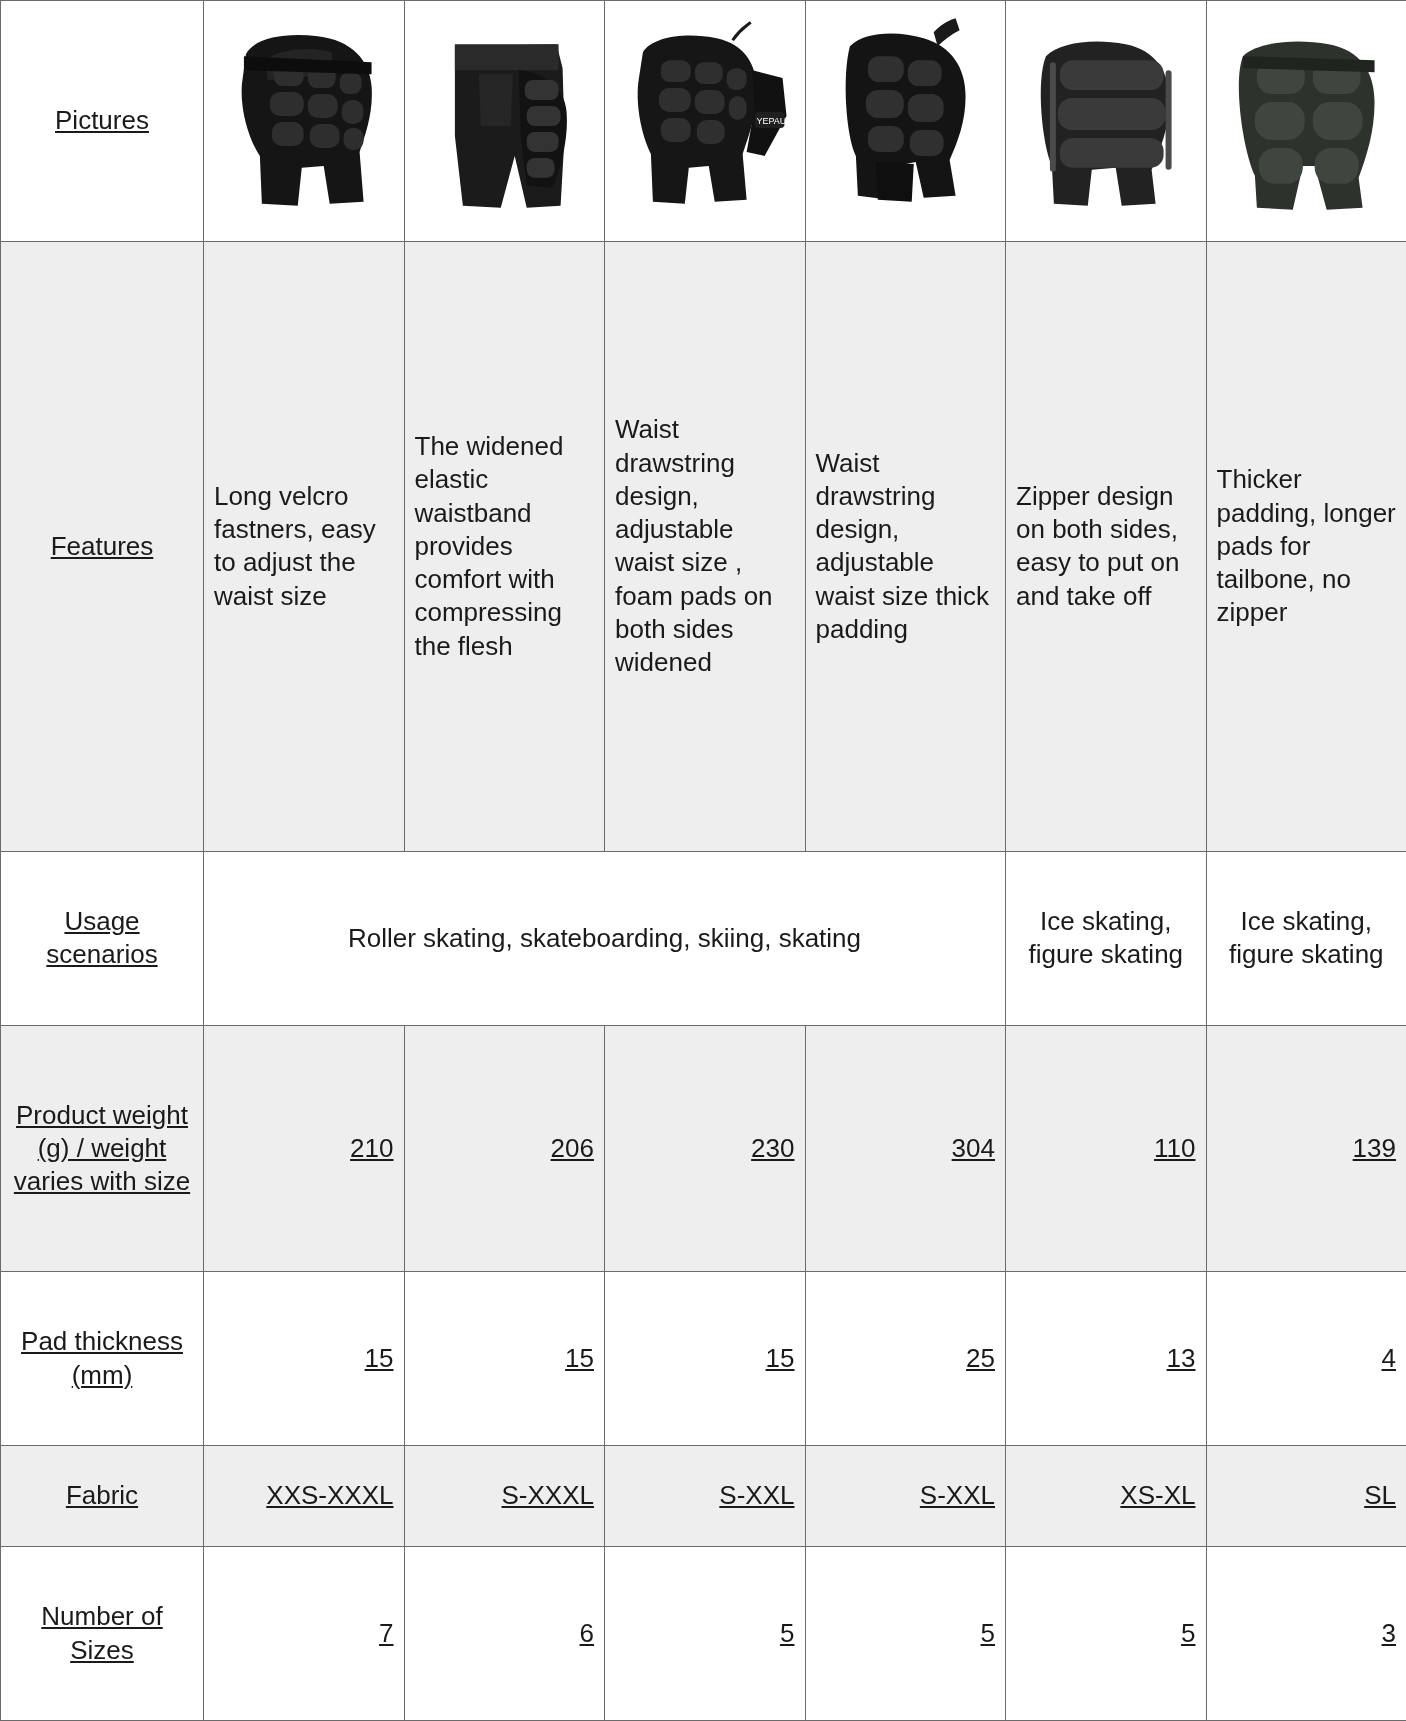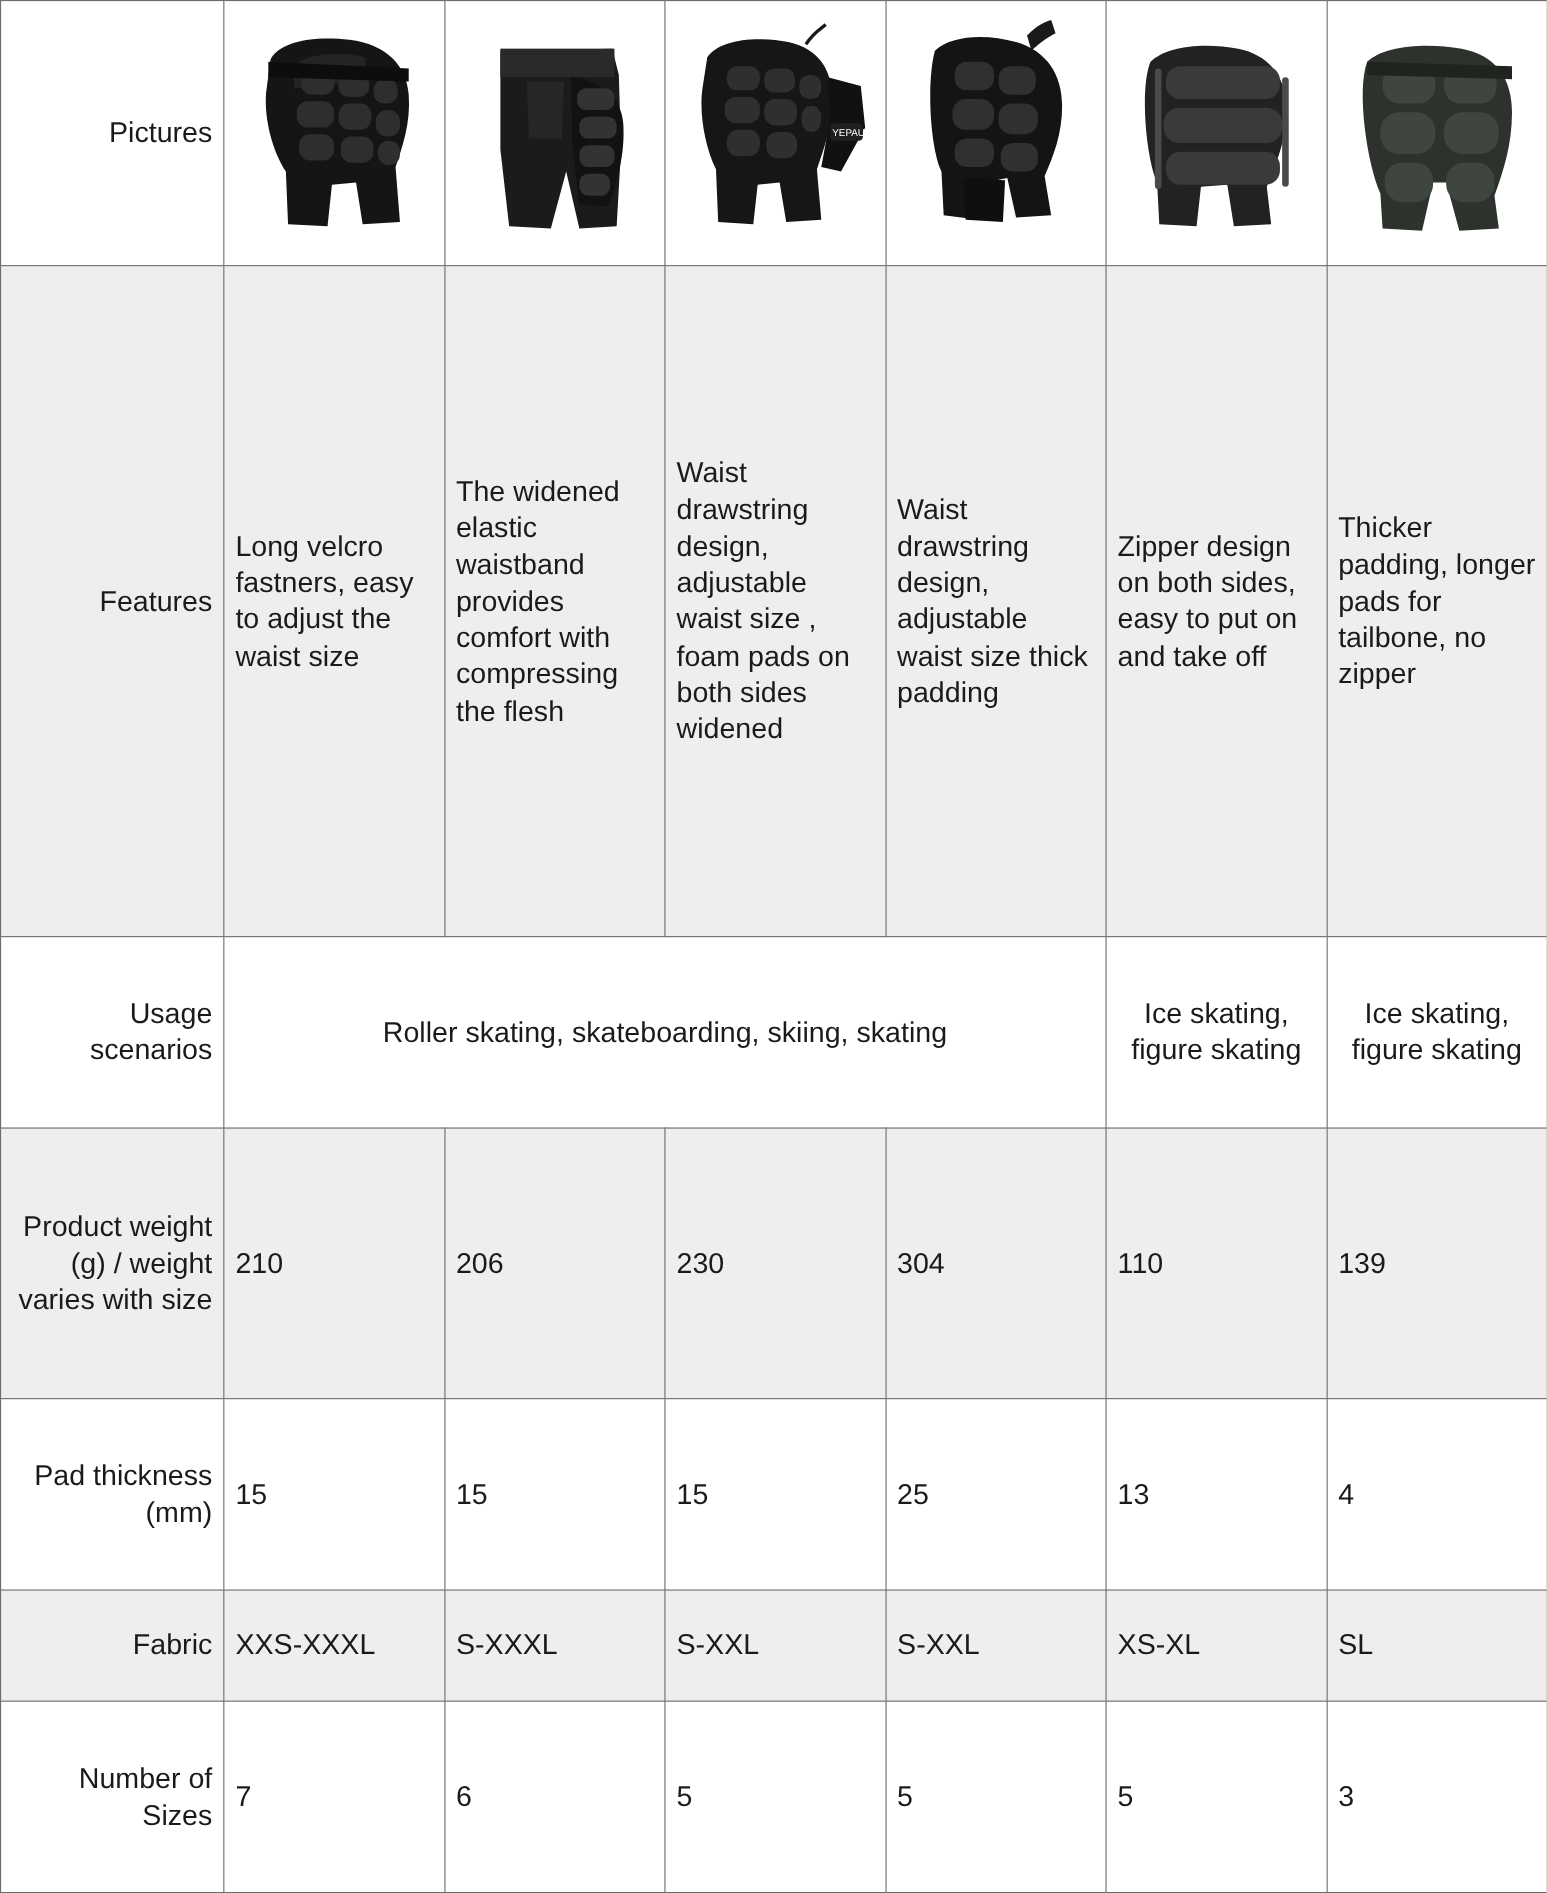--- a/index.html
+++ b/index.html
@@ -25,40 +25,42 @@
 
   table.compare td {
     border: 1px solid #6b6b6b;
     vertical-align: middle;
     padding: 6px 10px;
     font-size: 26px;
     line-height: 1.28;
     box-sizing: border-box;
   }
   td.rowlabel {
-    text-align: right;
+    text-align: center;
     background: inherit;
     font-size: 26px;
     line-height: 1.3;
     padding-left: 20px;
     padding-right: 6px;
+    text-decoration: underline;
   }
   tr.shade td { background: #eeeeee; }
   tr.plain td { background: #ffffff; }
 
   td.feature-cell {
     vertical-align: middle;
     text-align: left;
     font-size: 26px;
     line-height: 1.32;
     padding-left: 12px;
     padding-right: 6px;
   }
   td.center-cell {
-    text-align: left;
+    text-align: right;
+    text-decoration: underline;
   }
   td.usage-merged {
     text-align: center;
     font-size: 26px;
   }
   td.usage-cell {
     text-align: center;
     padding-left: 14px;
     font-size: 26px;
     line-height: 1.3;

